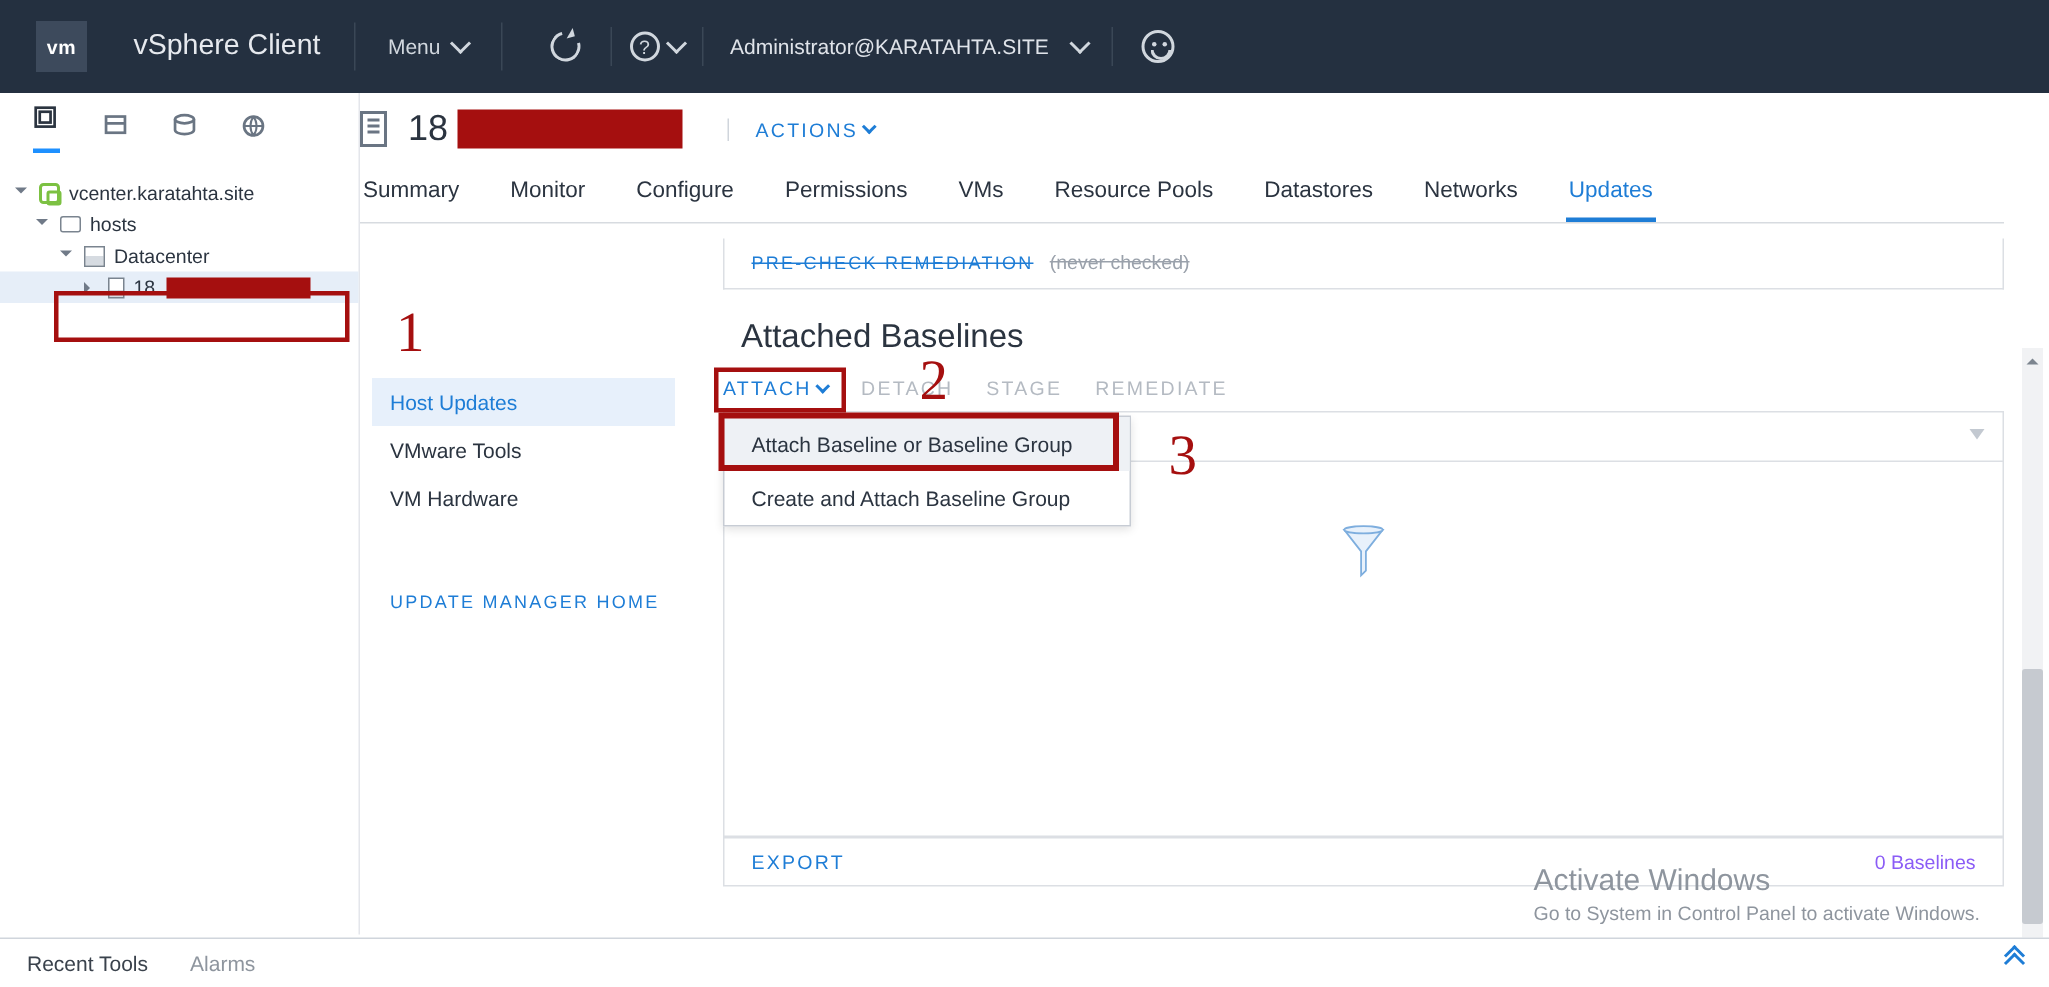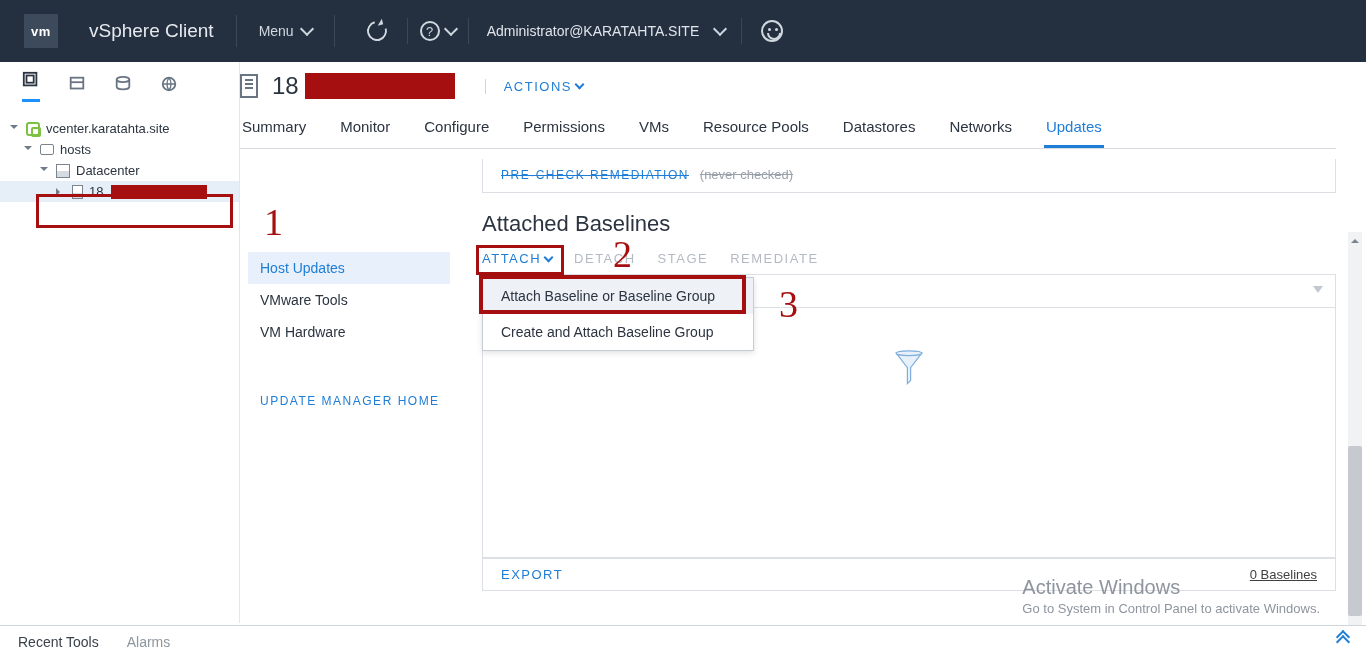--- a/index.html
+++ b/index.html
@@ -59,41 +59,41 @@
 .title-mask{ display:inline-block;width:150px;height:26px;background:#a50f0f;}
 .actions-link{ color:#1e7dd6; font-size:13px; letter-spacing:1.5px; display:flex; align-items:center; gap:4px; margin-left:16px; border-left:1px solid #d0d5dc; padding-left:18px;}
 .chev-s{ width:7px;height:7px;border-right:2px solid #1e7dd6;border-bottom:2px solid #1e7dd6;transform:rotate(45deg);margin-bottom:3px;}
 .tabs{ display:flex; gap:30px; margin-top:18px; border-bottom:1px solid #d7dbe0; font-size:15px; color:#2b3440;}
 .tab{ padding:0 2px 10px 2px; cursor:pointer;}
 .tab.sel{ color:#1e7dd6; border-bottom:3px solid #1e7dd6;}
 
 .panel{ margin-top:10px; margin-left:242px;}
 .precheck{ border:1px solid #dcdfe4; border-top:none; padding:8px 18px 10px 18px; color:#9aa1ab; font-size:13px;}
 .precheck .pcr{ color:#1e7dd6; letter-spacing:1.5px; font-size:12px; text-decoration:line-through;}
-.section-h{ font-size:22px; color:#2b3440; margin:18px 0 14px 0;}
+.section-h{ font-size:22px; color:#2b3440; margin:18px 0 14px 12px;}
 .act-row{ display:flex; gap:22px; font-size:13px; letter-spacing:1.5px; margin-bottom:10px; position:relative;}
 .btn-link{ color:#1e7dd6; display:flex; align-items:center; gap:4px;}
 .btn-disabled{ color:#b4bac2;}
 .attach-box{ position:absolute; left:-6px; top:-6px; width:88px; height:30px; border:3px solid #a50f0f; pointer-events:none;}
 .dd-menu{ position:absolute; left:0; top:26px; width:272px; background:#fff; border:1px solid #c7ccd4; box-shadow:0 2px 6px rgba(0,0,0,.12); font-size:14px; letter-spacing:0; color:#2b3440; z-index:5;}
 .dd-item{ padding:10px 18px;}
 .dd-item.highlight{ background:#eef1f5;}
 .dd-box{ position:absolute; left:-3px; top:24px; width:267px; height:39px; border:4px solid #a50f0f; pointer-events:none; z-index:6;}
 .ann-num{ position:absolute; font-size:38px; color:#a50f0f; font-weight:400; font-family:"Times New Roman",serif; pointer-events:none;}
 .n1{ left:264px; top:200px;} .n2{ left:613px; top:232px;} .n3{ left:779px; top:282px;}
 
 .grid-hdr{ display:flex; border:1px solid #dcdfe4; border-left:none; font-size:13px; color:#545c66; height:34px; margin-top:-2px;}
 .gh{ flex:1; display:flex; align-items:center; justify-content:space-between; padding:0 12px; border-left:1px solid #dcdfe4;}
 .gh-label{ display:flex; align-items:center; gap:6px;}
 .filter-ico{ width:10px;height:10px;border-top:7px solid #c3c9d1;border-left:5px solid transparent;border-right:5px solid transparent;}
 .gh-short{ flex:0 0 70px;}
 .grid-empty{ border:1px solid #dcdfe4; border-top:none; height:250px; display:flex; align-items:flex-start; justify-content:center; padding-top:42px;}
 .funnel{ width:40px;height:40px;}
 .grid-foot{ display:flex; justify-content:space-between; align-items:center; padding:8px 18px; font-size:13px; letter-spacing:1.5px; color:#1e7dd6; border:1px solid #dcdfe4; border-top:1px solid #dcdfe4;}
-.grid-foot .count{ letter-spacing:0; color:#404040; font-size:13px;text-decoration:underline;}
+.grid-foot .count{ letter-spacing:0; color:#8b5cf6; font-size:13px;}
 
 .scrollbar{ position:absolute; right:4px; top:170px; width:14px; height:420px; background:#f1f2f4;}
 .scrollbar .thumb{ position:absolute; left:0; top:214px; width:14px; height:170px; background:#c6cad0; border-radius:2px;}
 .scrollbar .tri-up, .scrollbar .tri-dn{ position:absolute; left:3px; width:0;height:0;border:4px solid transparent;}
 .scrollbar .tri-up{ top:3px; border-bottom-color:#7d858f;}
 .scrollbar .tri-dn{ bottom:3px; border-top-color:#7d858f;}
 
 .watermark{ position:absolute; right:46px; bottom:42px; color:#8e959e; text-align:left; font-size:13px;}
 .watermark .t1{ font-size:20px; margin-bottom:2px;}
 

